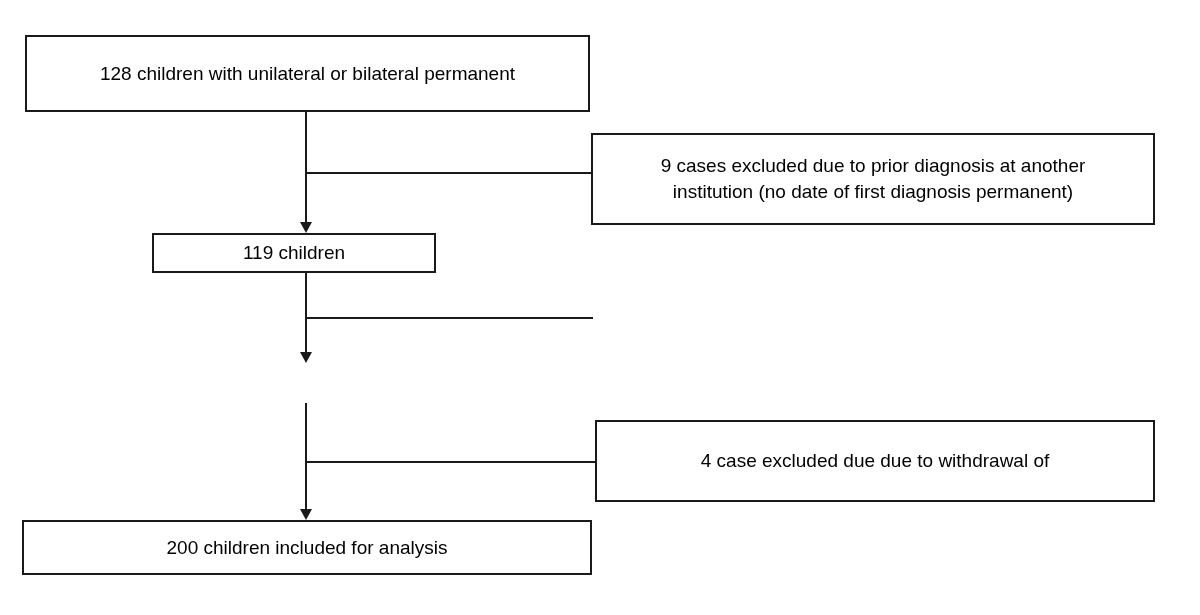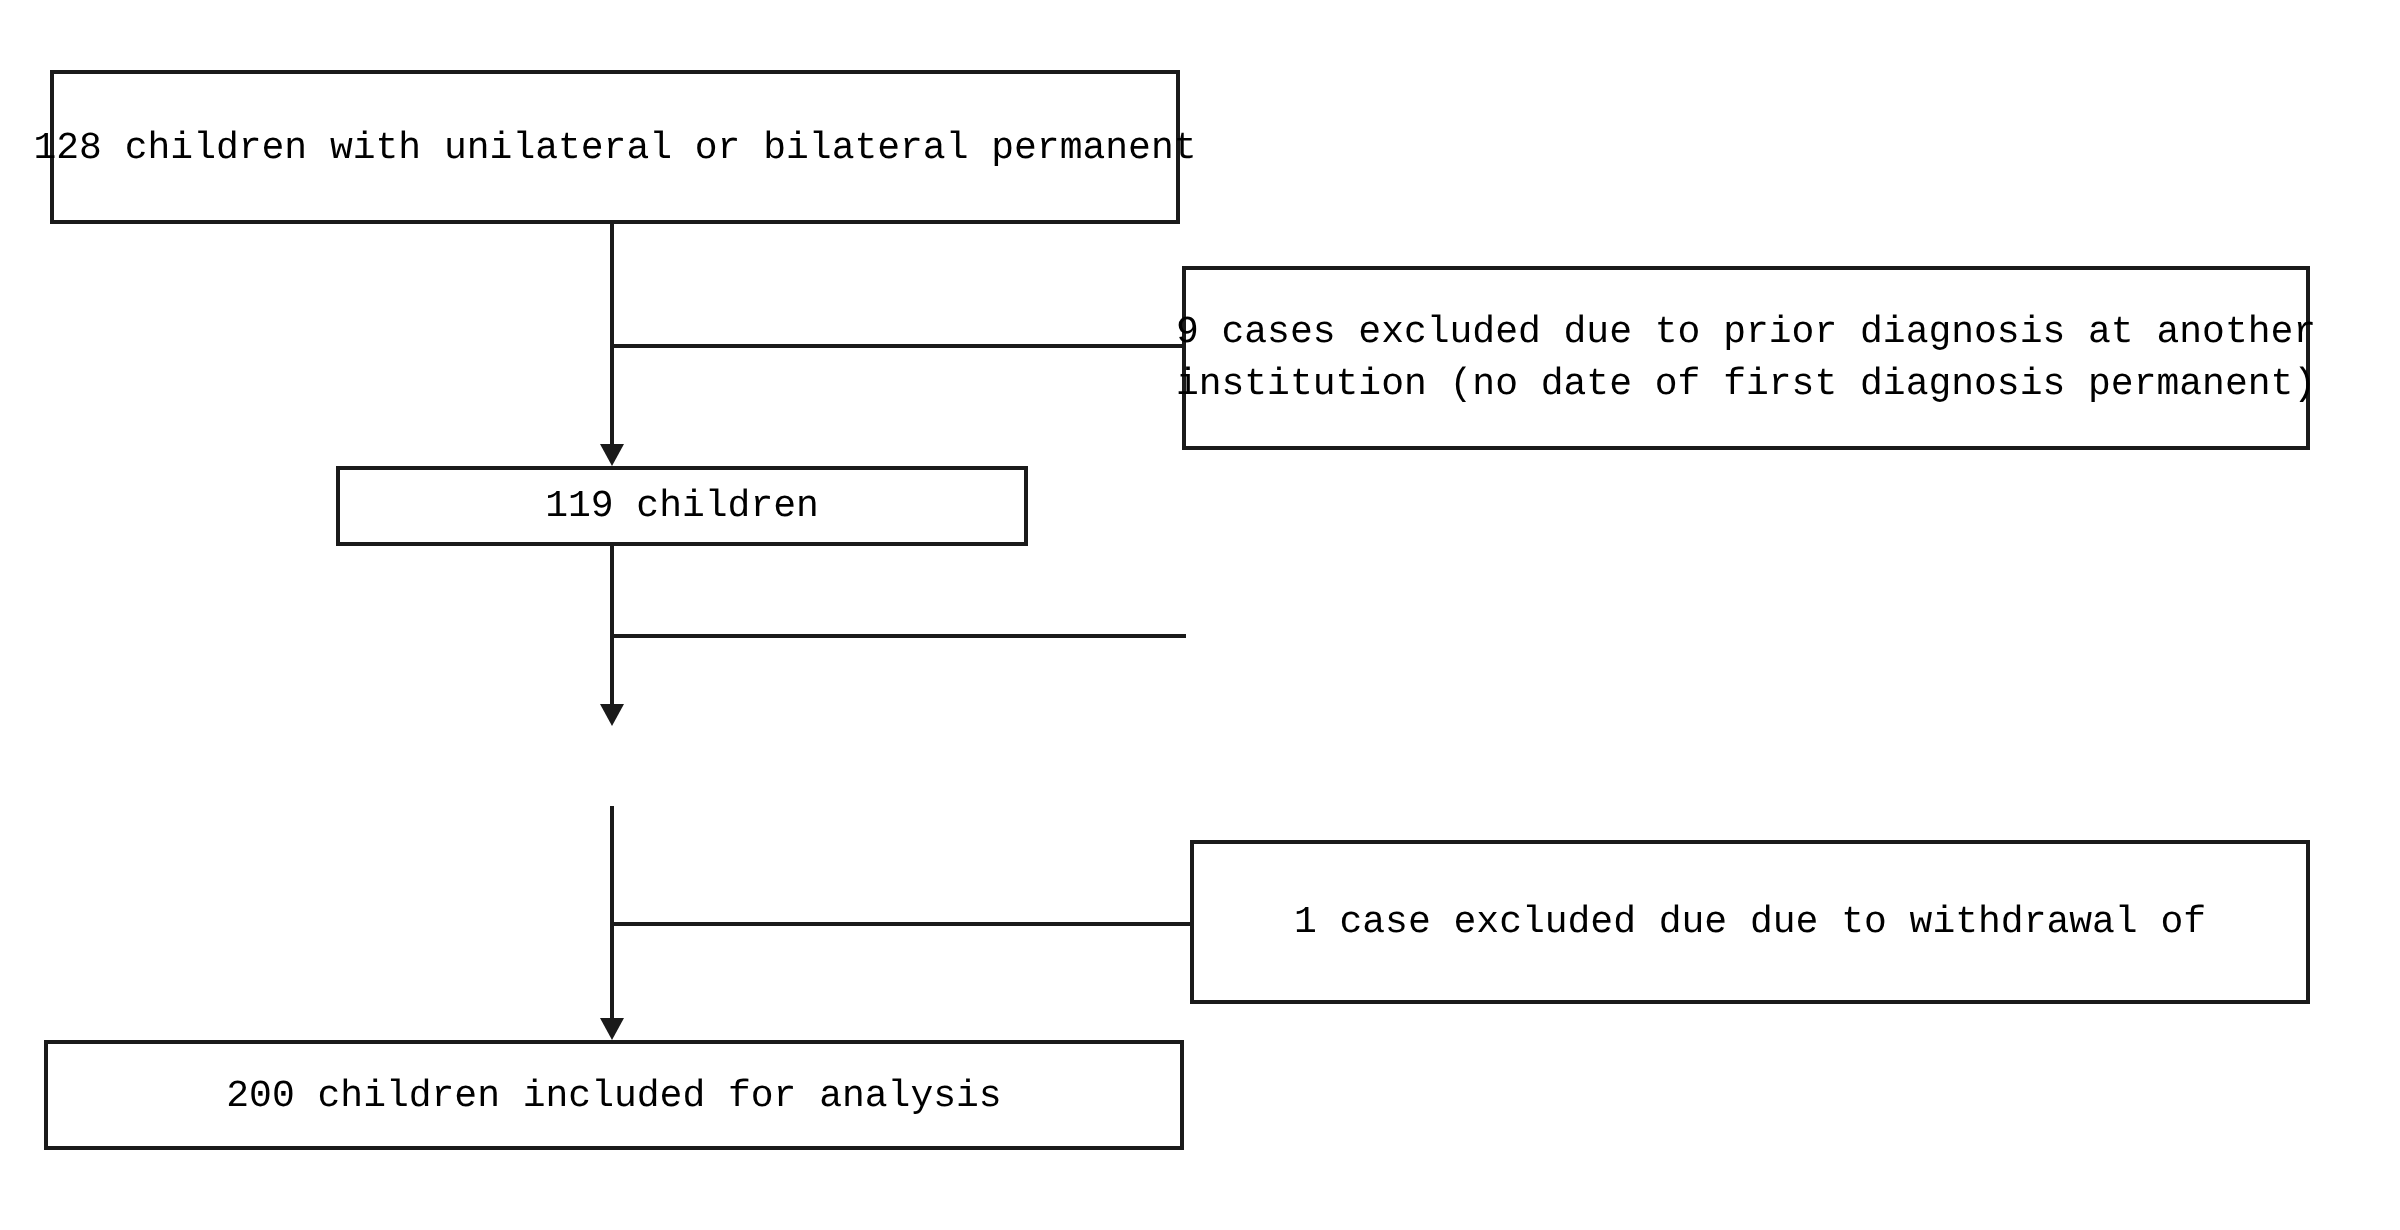--- a/index.html
+++ b/index.html
@@ -5,21 +5,21 @@
   html, body {
     margin: 0;
     padding: 0;
     background: #ffffff;
   }
   .canvas {
     position: relative;
     width: 1200px;
     height: 615px;
     background: #ffffff;
-    font-family: Liberation Mono, monospace;
+    font-family: Liberation Sans, sans-serif;
     color: #000000;
     overflow: hidden;
   }
   .node {
     position: absolute;
     box-sizing: border-box;
     border: 2px solid #1a1a1a;
     background: #ffffff;
     display: flex;
     flex-direction: column;
@@ -61,37 +61,37 @@
   <div class="vline" style="left:305px; top:112px; height:112px;"></div>
   <div class="arrowhead" style="left:300px; top:222px;"></div>
 
   <div class="hline" style="left:306px; top:172px; width:287px;"></div>
 
   <div class="node" style="left:591px; top:133px; width:564px; height:92px;">
     <span>9 cases excluded due to prior diagnosis at another</span>
     <span>institution (no date of first diagnosis permanent)</span>
   </div>
 
-  <div class="node" style="left:168px; top:233px; width:346px; height:40px;">
+  <div class="node" style="left:152px; top:233px; width:284px; height:40px;">
     <span>119 children</span>
   </div>
 
   <div class="vline" style="left:305px; top:273px; height:80px;"></div>
   <div class="arrowhead" style="left:300px; top:352px;"></div>
 
   <div class="hline" style="left:306px; top:317px; width:287px;"></div>
 
 
 
   <div class="vline" style="left:305px; top:403px; height:106px;"></div>
   <div class="arrowhead" style="left:300px; top:509px;"></div>
 
   <div class="hline" style="left:306px; top:461px; width:289px;"></div>
 
   <div class="node" style="left:595px; top:420px; width:560px; height:82px;">
-    <span>1 case excluded due due to withdrawal of</span>
+    <span>4 case excluded due due to withdrawal of</span>
   </div>
 
   <div class="node" style="left:22px; top:520px; width:570px; height:55px;">
     <span>200 children included for analysis</span>
   </div>
 
 </div>
 
 </body></html>

